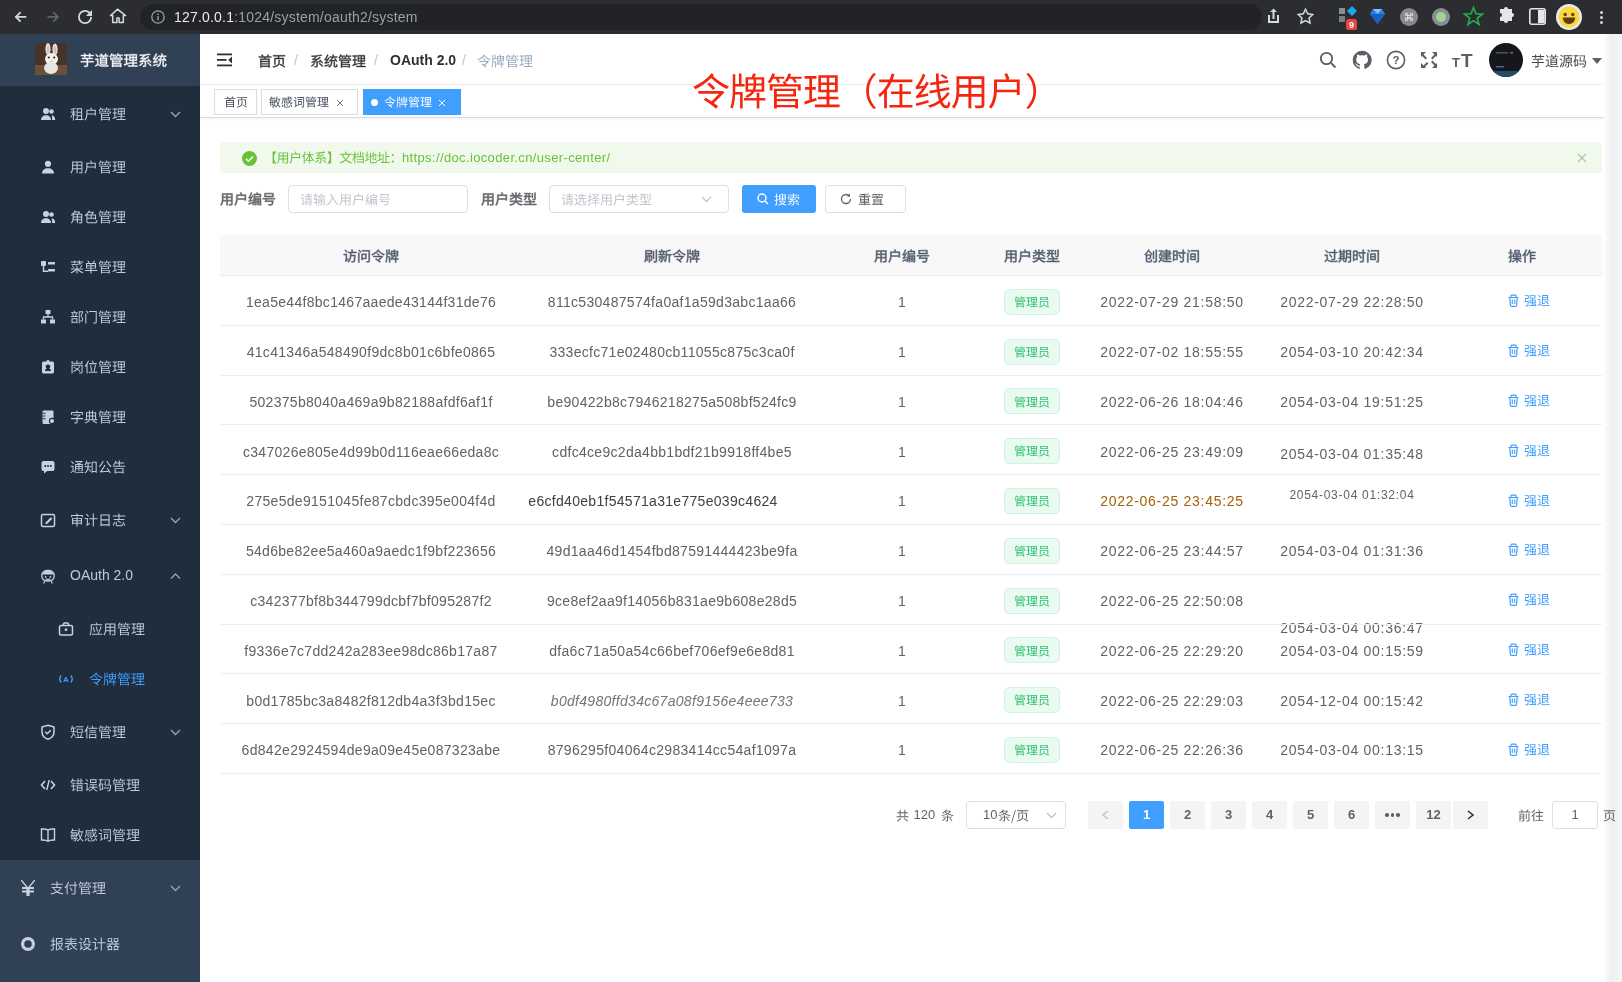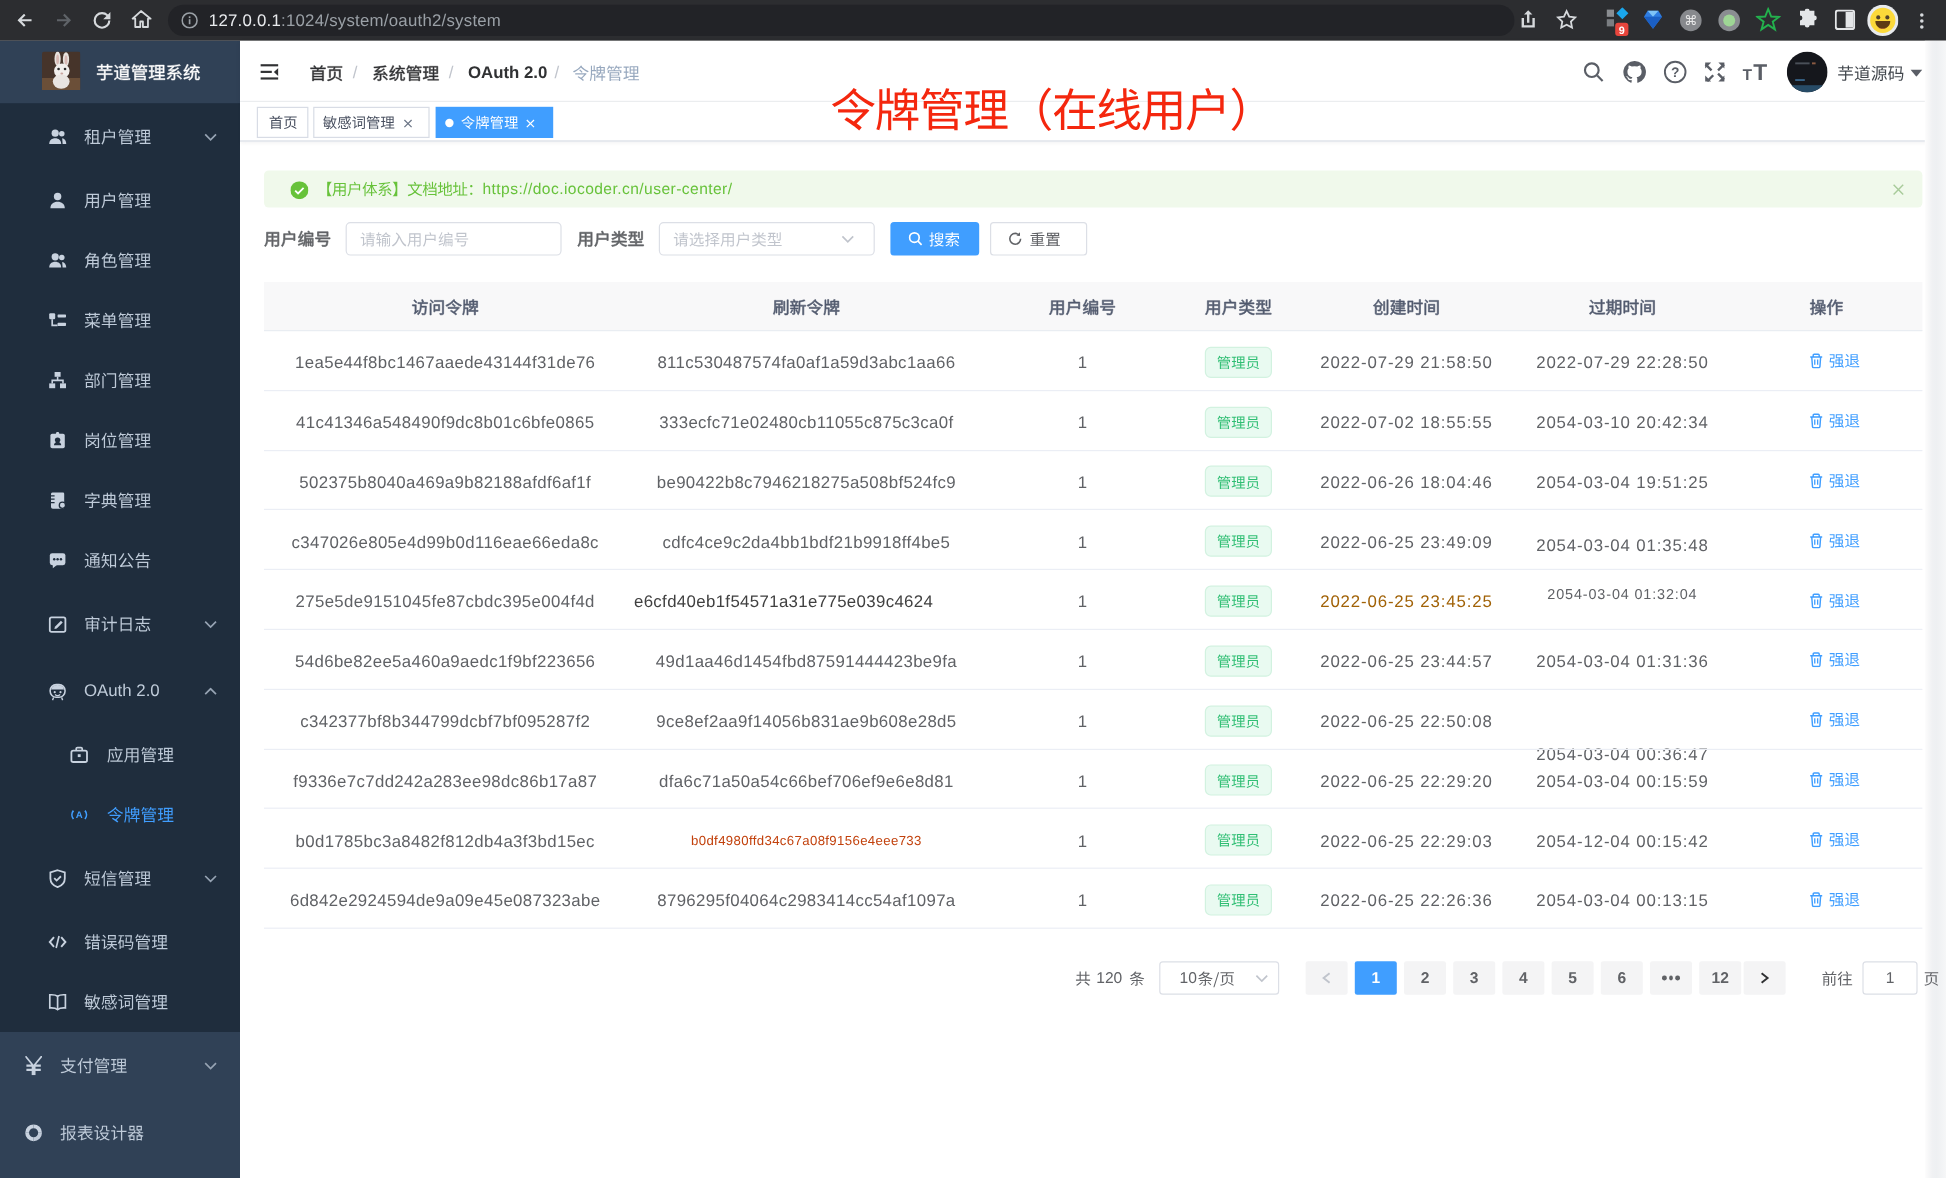--- a/index.html
+++ b/index.html
@@ -891,21 +891,21 @@
     <path d="M5.3 5.5v4.5M7.7 5.5v4.5" stroke="#409eff" stroke-width="1.1"></path>
   </svg>
 <svg class="t" style="left:1524.0px;top:643.0px;" width="26.0" height="13">
     <g transform="translate(0,11.44) scale(0.013000,-0.013000)" fill="#409eff">
       <use href="#g85" x="0"></use>
       <use href="#g86" x="1000"></use>
     </g>
   </svg>
 <div class="a" style="left:220px;top:673.4px;width:1382px;height:1px;background:#ebeef5"></div>
 <div class="ctr" style="left:220.0px;top:693.5px;width:302.0px;font-size:14px;line-height:14px;color:#606266;font-weight:400;letter-spacing:0.30px;">b0d1785bc3a8482f812db4a3f3bd15ec</div>
-<div class="ctr" style="left:522.0px;top:693.5px;width:300.0px;font-size:11px;line-height:14px;color:#c2410c;font-weight:400;letter-spacing:0.30px;">b0df4980ffd34c67a08f9156e4eee733</div>
+<div class="ctr" style="left:522.0px;top:693.5px;width:300.0px;font-size:14px;line-height:14px;color:#737373;font-weight:400;letter-spacing:0.30px;font-style:italic;">b0df4980ffd34c67a08f9156e4eee733</div>
 <div class="ctr" style="left:822.0px;top:693.5px;width:160.0px;font-size:14px;line-height:14px;color:#606266;font-weight:400;">1</div>
 <div class="a" style="left:1004.0px;top:687.1px;width:56px;height:26px;background:#e9faf1;border:1px solid #d2f2e0;border-radius:5px"></div>
 <svg class="t" style="left:1014.0px;top:694.3px;" width="36.0" height="12">
     <g transform="translate(0,10.56) scale(0.012000,-0.012000)" fill="#2fbe73">
       <use href="#g2" x="0"></use>
       <use href="#g3" x="1000"></use>
       <use href="#g84" x="2000"></use>
     </g>
   </svg>
 <div class="ctr" style="left:1082.0px;top:693.5px;width:180.0px;font-size:14px;line-height:14px;color:#606266;font-weight:400;letter-spacing:0.72px;">2022-06-25 22:29:03</div>

